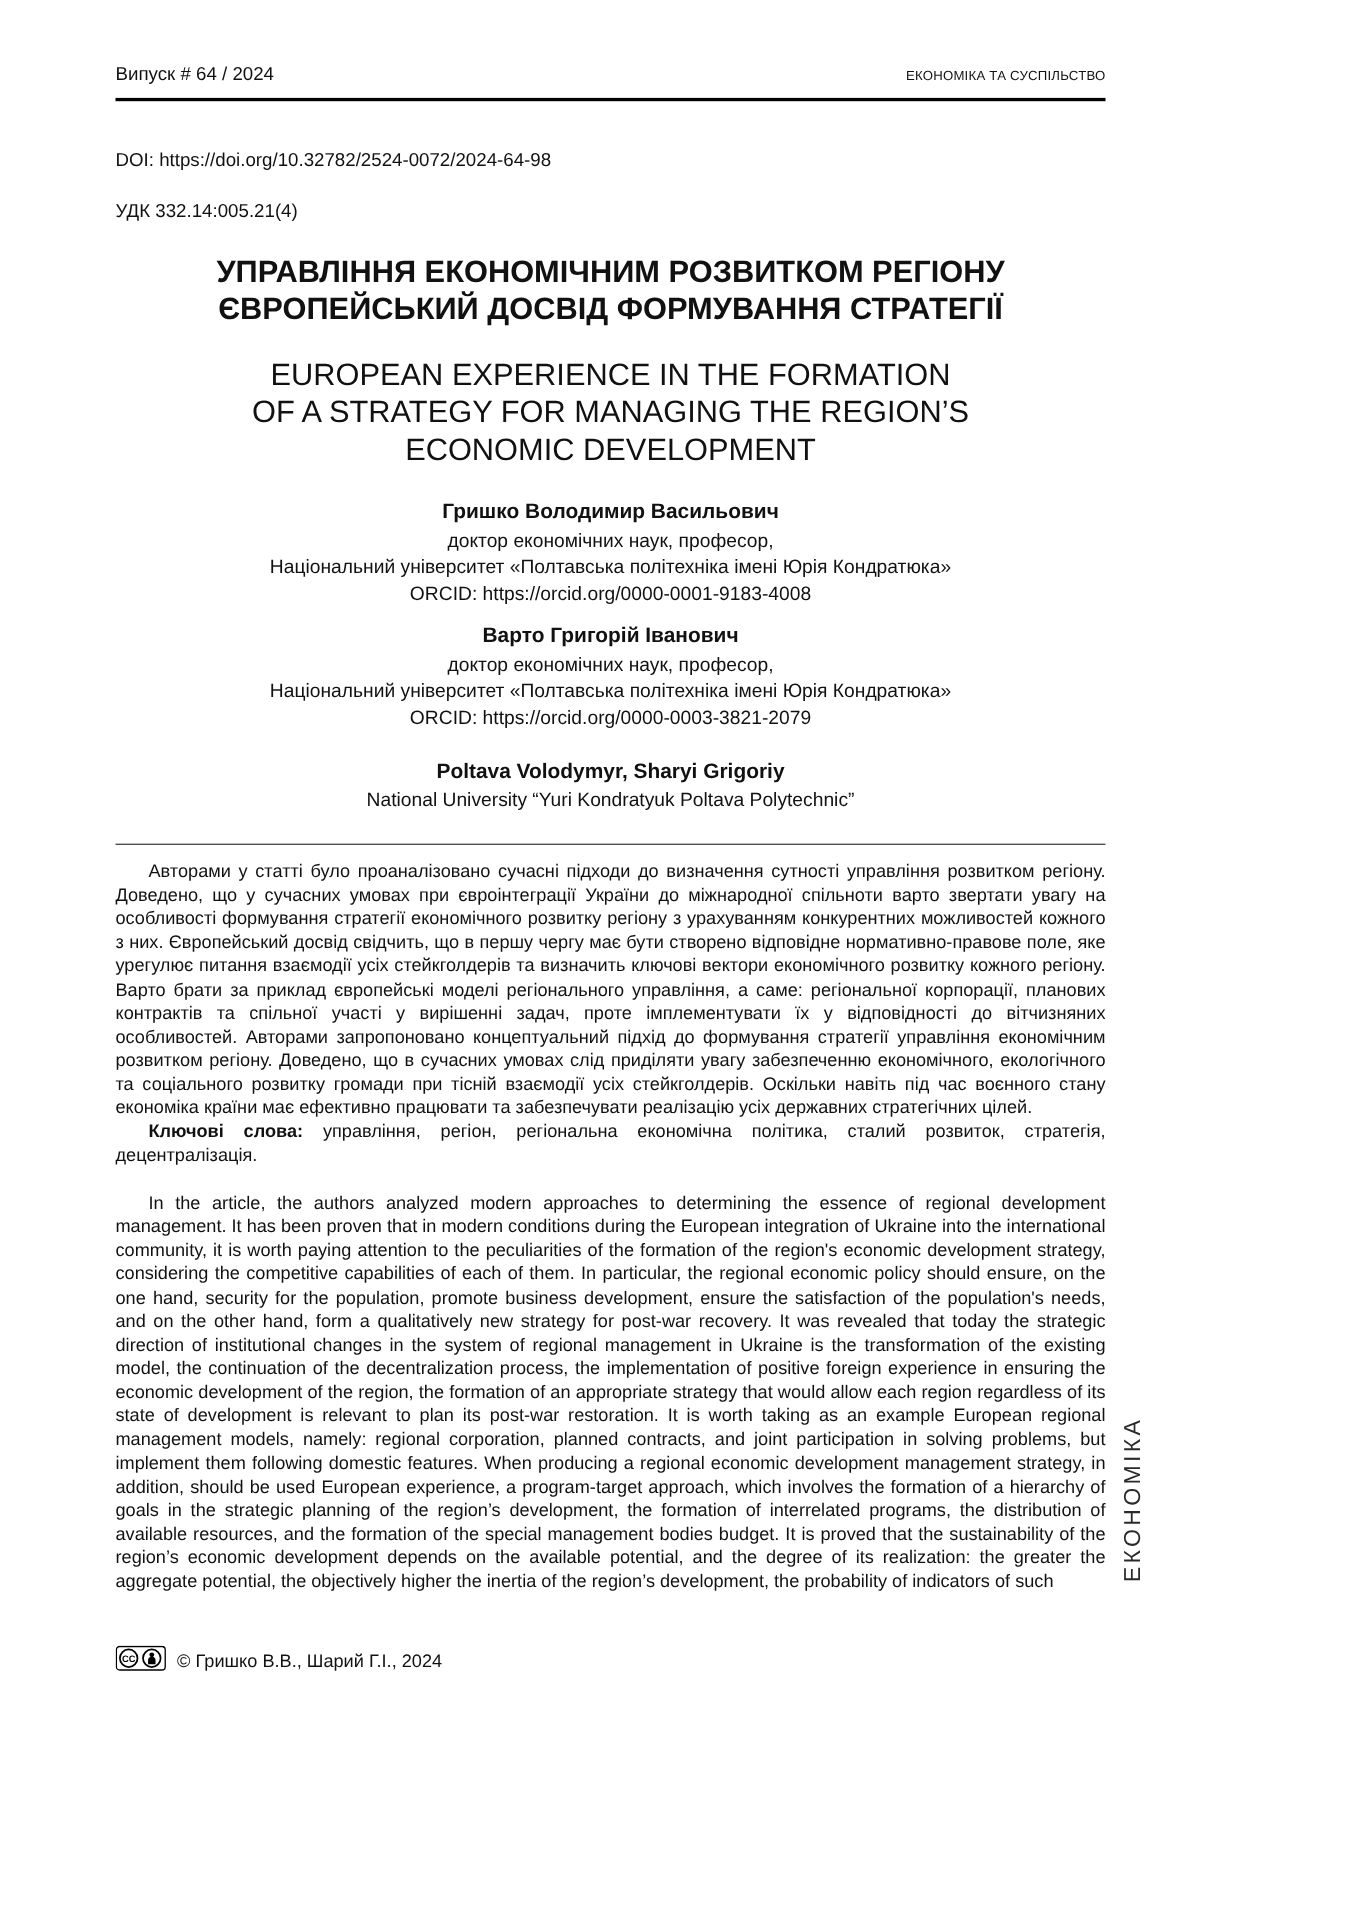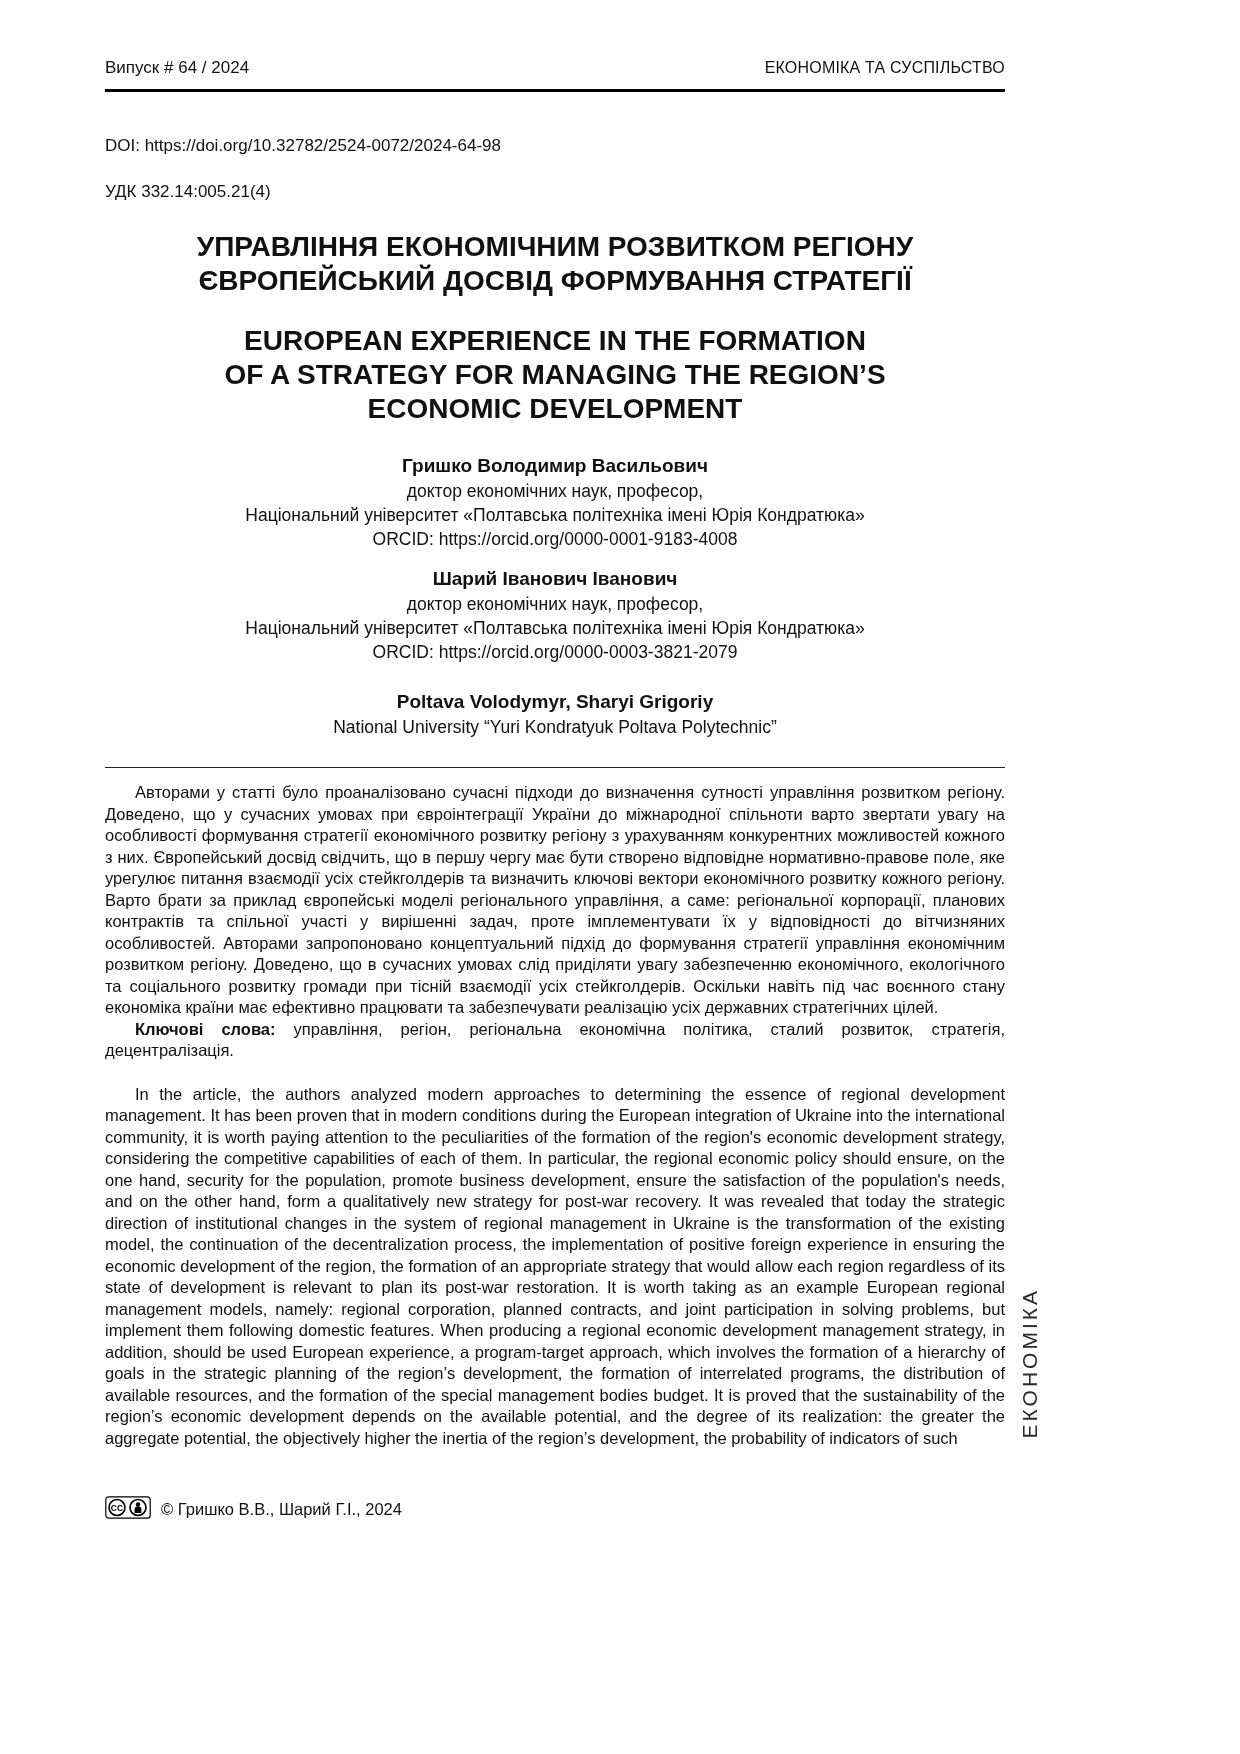--- a/index.html
+++ b/index.html
@@ -18,26 +18,26 @@
     left:105px; top:0;
     width:900px;
   }
   .header-row {
     display:flex;
     justify-content:space-between;
     align-items:baseline;
     padding-top:58px;
     font-size:17px;
   }
-  .journal-title { font-size:16px; letter-spacing:0.2px; }
+  .journal-title { font-size:12px; letter-spacing:0.2px; }
   .rule-thick { border-bottom:3px solid #000; margin-top:11px; }
   .doi-line { margin-top:44px; font-size:17px; }
   .udc-line { margin-top:26px; font-size:17px; }
   .title-uk { margin-top:28px; text-align:center; font-weight:bold; font-size:28px; line-height:34px; }
-  .title-en { margin-top:26px; text-align:center; font-weight:bold; font-size:28px; line-height:34px; }
+  .title-en { margin-top:26px; text-align:center; font-weight:normal; font-size:28px; line-height:34px; }
   .author-block { margin-top:26px; text-align:center; font-size:17.5px; line-height:24px; }
   .author-block + .author-block { margin-top:14px; }
   .author-name { font-weight:bold; font-size:19px; line-height:27px; }
   .authors-en { margin-top:24px; text-align:center; font-size:17.5px; line-height:24px; }
   .authors-en .author-name { font-size:19px; }
   .rule-thin { border-bottom:1.5px solid #222; margin-top:28px; }
   .abstract {
     margin-top:14px;
     text-align:justify;
     font-size:16.5px;
@@ -93,21 +93,21 @@
     </h2>
 
     <div class="author-block">
       <div class="author-name">Гришко Володимир Васильович</div>
       <div>доктор економічних наук, професор,</div>
       <div>Національний університет «Полтавська політехніка імені Юрія Кондратюка»</div>
       <div>ORCID: https://orcid.org/0000-0001-9183-4008</div>
     </div>
 
     <div class="author-block">
-      <div class="author-name">Шарий Іванович Іванович</div>
+      <div class="author-name">Варто Григорій Іванович</div>
       <div>доктор економічних наук, професор,</div>
       <div>Національний університет «Полтавська політехніка імені Юрія Кондратюка»</div>
       <div>ORCID: https://orcid.org/0000-0003-3821-2079</div>
     </div>
 
     <div class="authors-en">
       <div class="author-name">Poltava Volodymyr, Sharyi Grigoriy</div>
       <div>National University “Yuri Kondratyuk Poltava Polytechnic”</div>
     </div>
 

